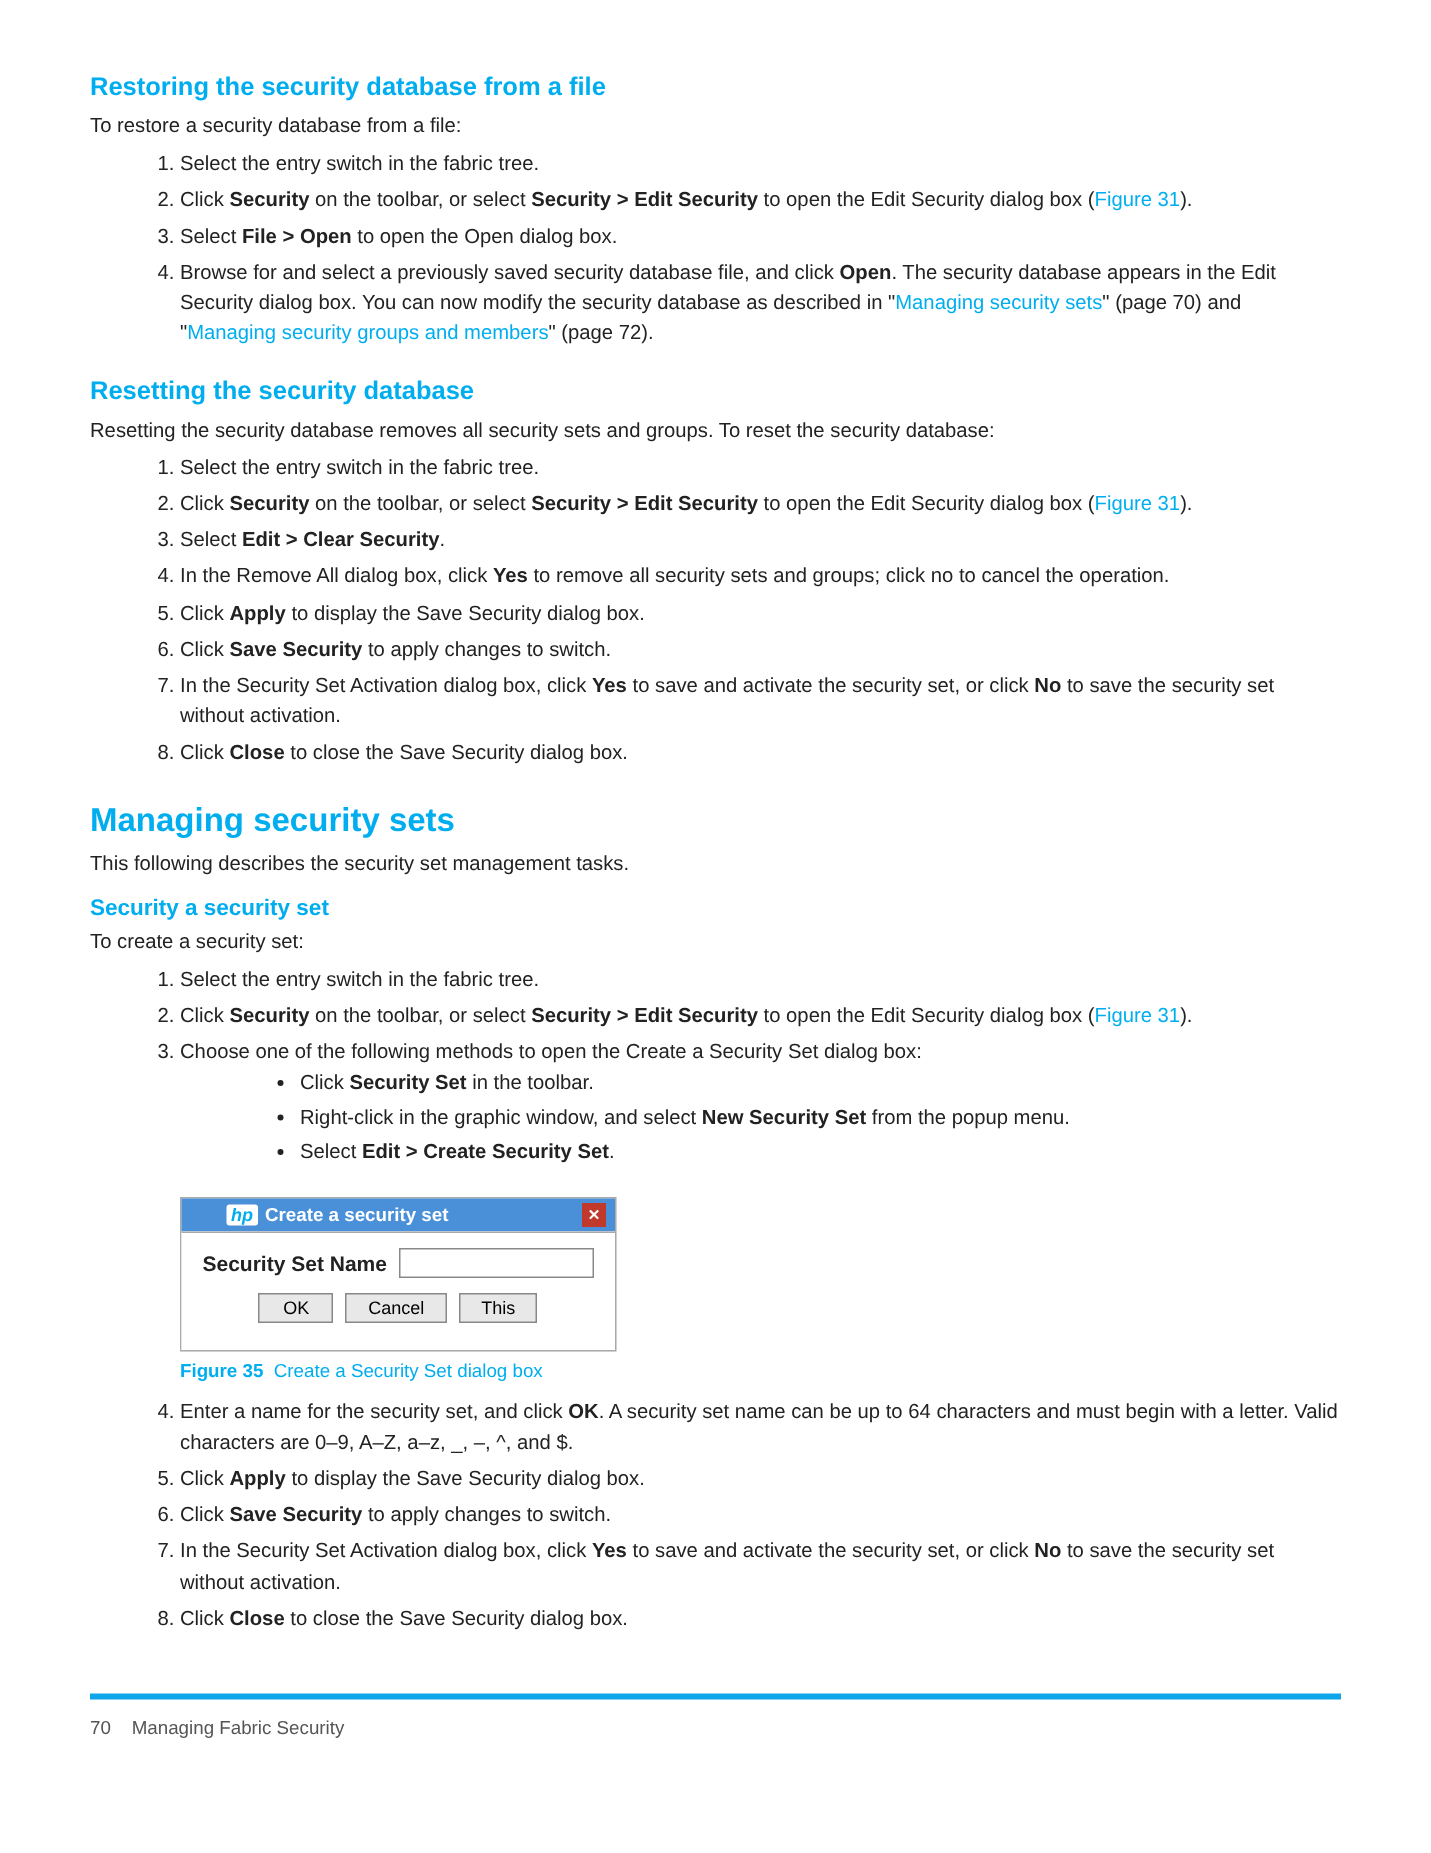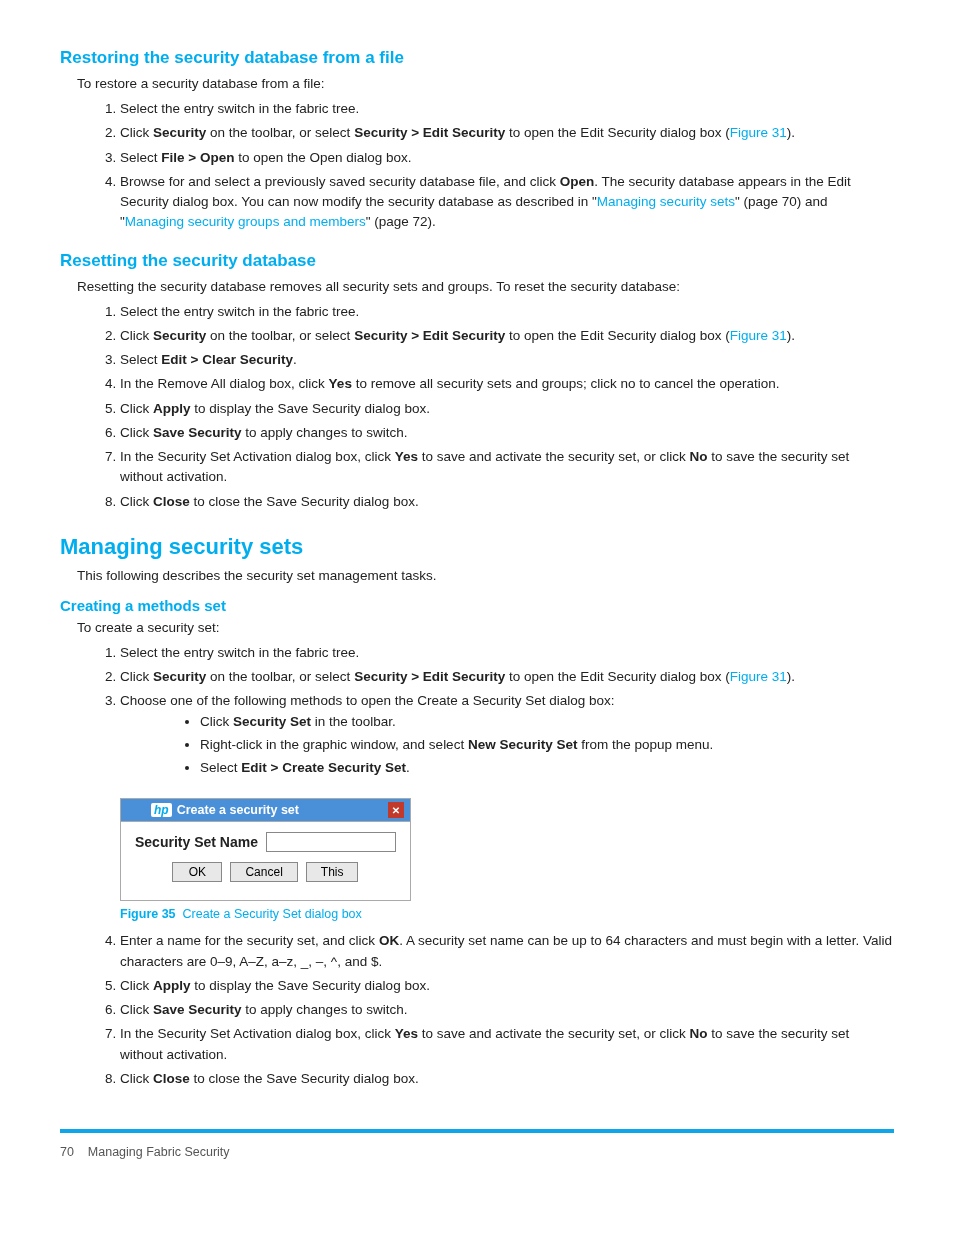--- a/index.html
+++ b/index.html
@@ -28,21 +28,21 @@
     }
     h3.subsection-title {
       color: #00AEEF;
       font-size: 15px;
       font-weight: bold;
       margin-bottom: 6px;
       margin-top: 14px;
     }
     .intro-text {
       margin-bottom: 8px;
-      margin-left: 17px;
+      margin-left: 0;
     }
     ol {
       margin-left: 60px;
       margin-bottom: 6px;
     }
     ol li {
       margin-bottom: 4px;
       line-height: 1.5;
     }
     ul {
@@ -184,21 +184,21 @@
     <li>Click <span class="bold">Save Security</span> to apply changes to switch.</li>
     <li>In the Security Set Activation dialog box, click <span class="bold">Yes</span> to save and activate the security set, or click <span class="bold">No</span> to save the security set without activation.</li>
     <li>Click <span class="bold">Close</span> to close the Save Security dialog box.</li>
   </ol>
 
   
   <h2 class="section-title-large">Managing security sets</h2>
   <p class="intro-text">This following describes the security set management tasks.</p>
 
   
-  <h3 class="subsection-title">Creating a methods set</h3>
+  <h3 class="subsection-title">Security a security set</h3>
   <p class="intro-text">To create a security set:</p>
   <ol>
     <li>Select the entry switch in the fabric tree.</li>
     <li>Click <span class="bold">Security</span> on the toolbar, or select <span class="bold">Security &gt; Edit Security</span> to open the Edit Security dialog box
       (<span class="link">Figure 31</span>).</li>
     <li>Choose one of the following methods to open the Create a Security Set dialog box:
       <ul>
         <li>Click <span class="bold">Security Set</span> in the toolbar.</li>
         <li>Right-click in the graphic window, and select <span class="bold">New Security Set</span> from the popup menu.</li>
         <li>Select <span class="bold">Edit &gt; Create Security Set</span>.</li>

